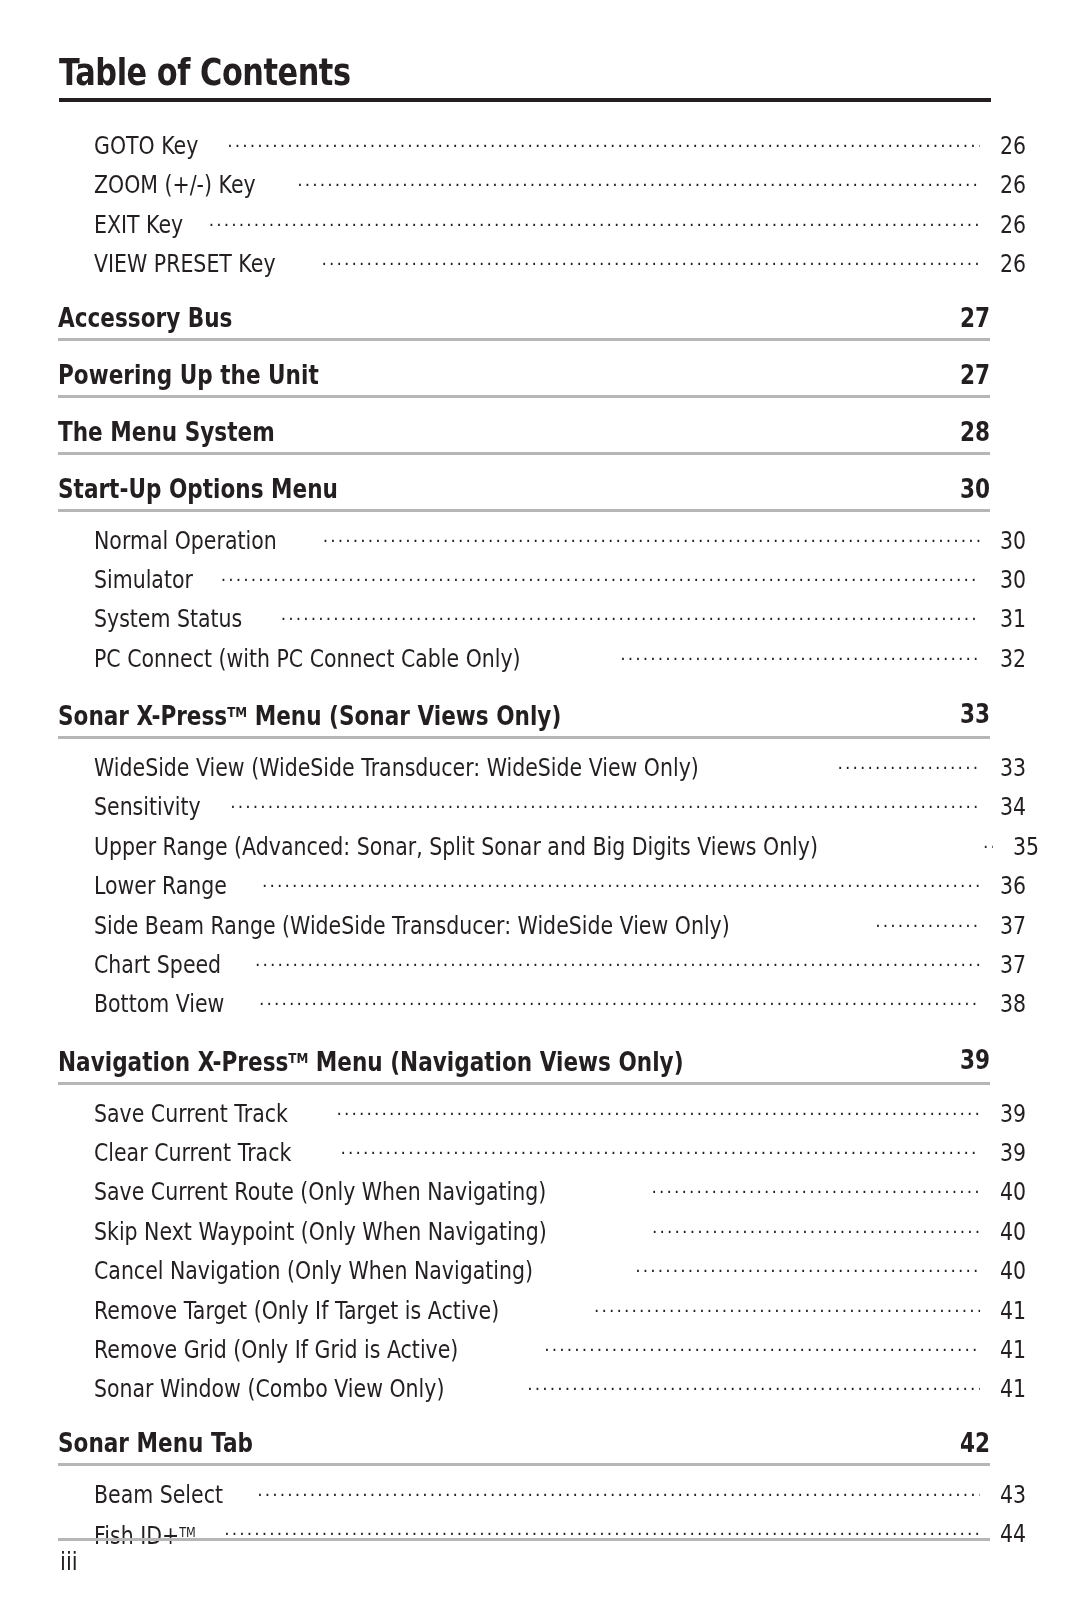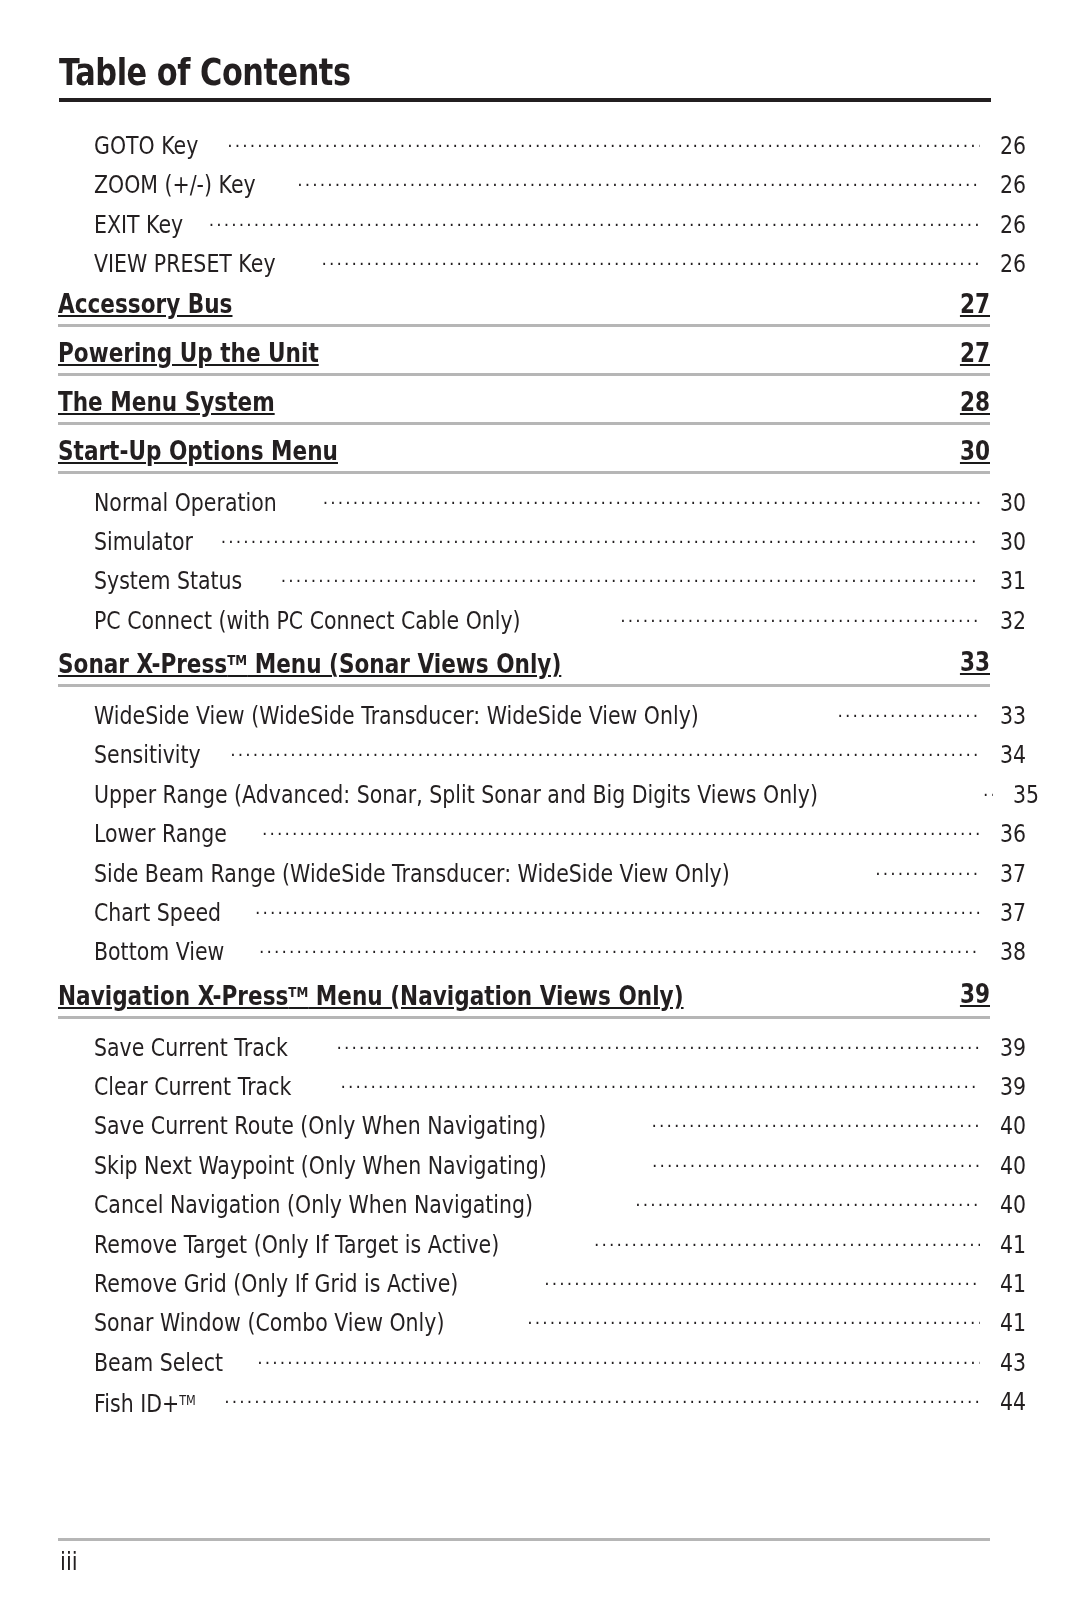--- a/index.html
+++ b/index.html
@@ -112,22 +112,21 @@
     font-size: 25px;
     width: 46px;
     transform: scaleX(0.82);
     transform-origin: right bottom;
   }
   .entry .leader { padding: 0 4px 0 6px; }
 
   
   .section {
     width: 932px;
-    margin-top: 3px;
-    text-decoration: underline;
+    margin-top: 17px;
   }
   .section .row {
     font-family: "DejaVu Sans", sans-serif;
     font-weight: bold;
     font-size: 27px;
     line-height: 34px;
     color: #231f20;
   }
   .section .label {
     font-size: 27px;
@@ -389,20 +388,28 @@
           <span class="pageno">41</span>
         </div>
       </div>
       <div class="entry">
         <div class="row">
           <span class="label">Sonar Window (Combo View Only)</span>
           <span class="leader"><i>........................................................................................................................................................................................................</i></span>
           <span class="pageno">41</span>
         </div>
       </div>
+      <div class="section">
+        <div class="row">
+          <span class="label">Sonar Menu Tab</span>
+          <span class="leader"></span>
+          <span class="pageno">42</span>
+        </div>
+        <div class="section-rule"></div>
+      </div>
       <div class="entry">
         <div class="row">
           <span class="label">Beam Select</span>
           <span class="leader"><i>........................................................................................................................................................................................................</i></span>
           <span class="pageno">43</span>
         </div>
       </div>
       <div class="entry">
         <div class="row">
           <span class="label">Fish ID+<sup class="tm">TM</sup></span>

